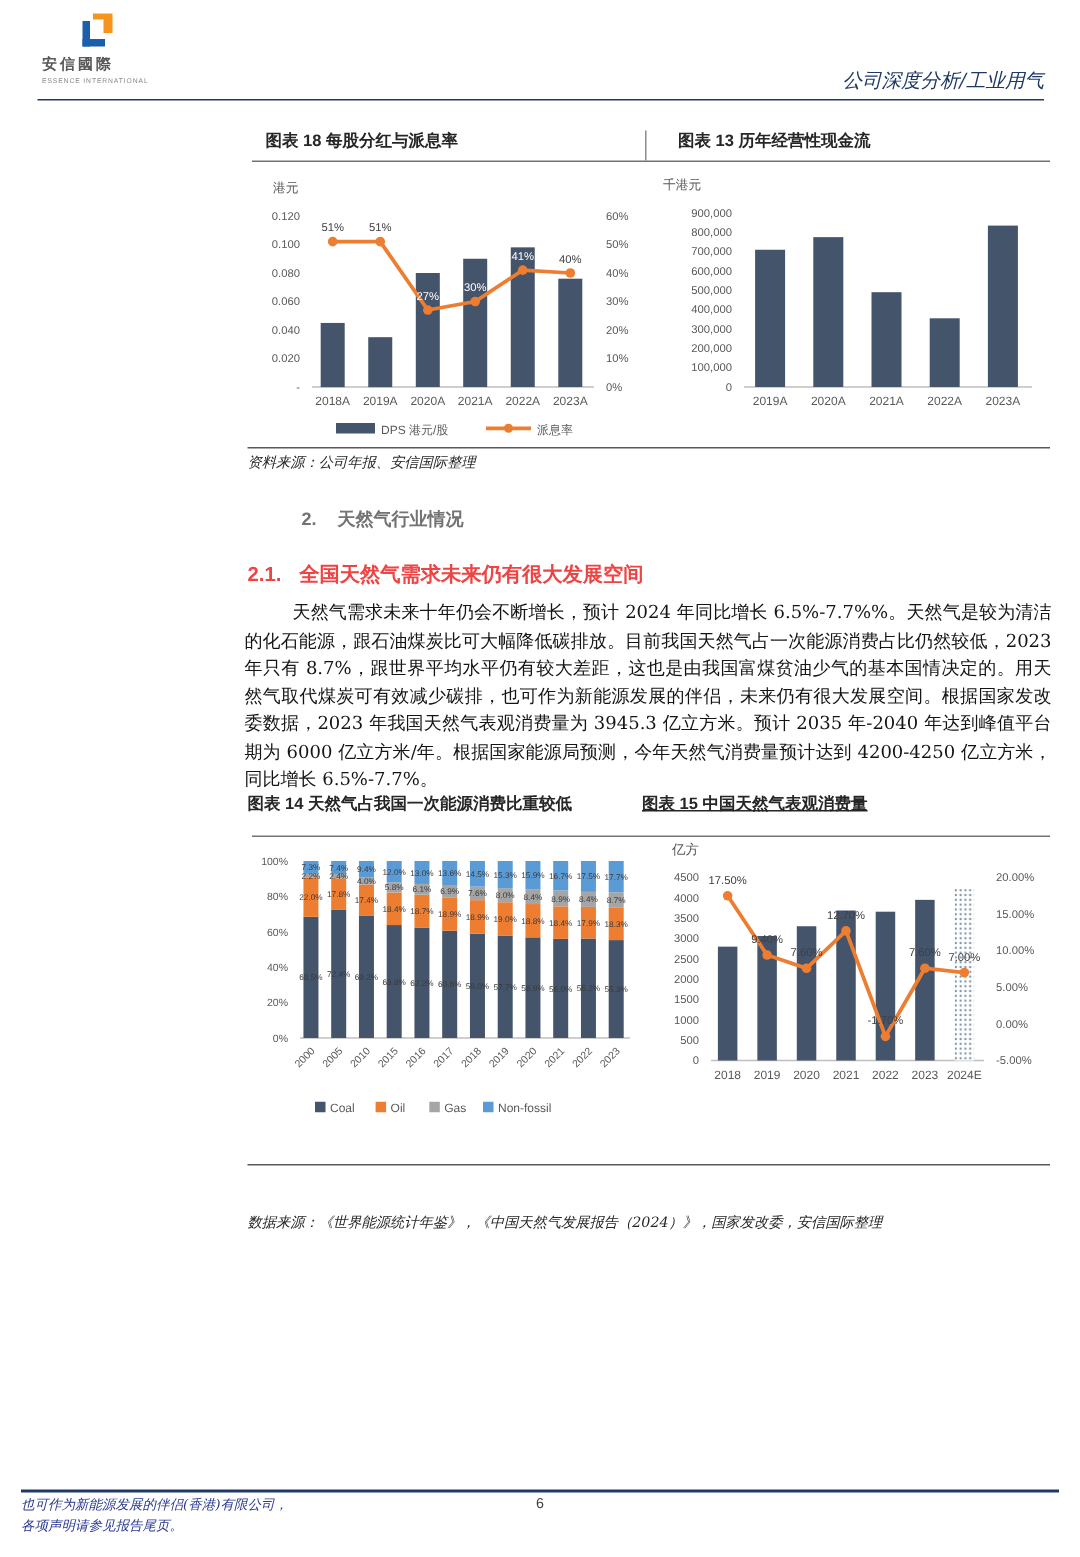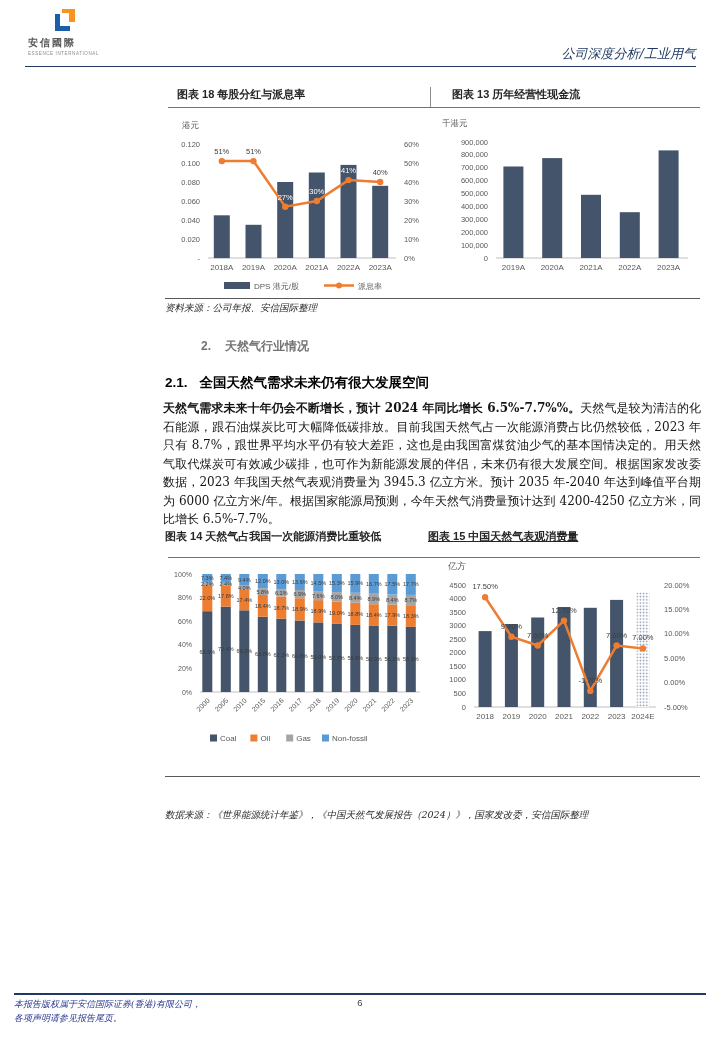--- a/index.html
+++ b/index.html
@@ -30,28 +30,28 @@
   .rule{position:absolute;left:165px;right:20px;border-top:1.2px solid #595959;}
   .r1{top:298px;}
   .r2{top:776px;}
   .source{position:absolute;left:165px;width:537px;font-family:"DejaVu Serif",serif;
           font-style:italic;font-size:9.5px;color:#262626;}
   .s1{top:302px;}
   .s2{top:780px;margin-top:29px;}
   
   .h2{position:absolute;left:165px;top:338px;font-size:12px;font-weight:bold;color:#737373;margin-left:36px;}
   .h2 .num{margin-right:14px;}
-  .h21{position:absolute;left:165px;top:374px;font-size:13.5px;font-weight:bold;color:#000000;}
+  .h21{position:absolute;left:165px;top:374px;font-size:13.5px;font-weight:bold;color:#ef4444;}
   .h21 .num{margin-right:12px;}
   
   .para{position:absolute;left:163px;width:538px;margin:0;text-align:justify;
         font-family:"DejaVu Serif",serif;font-size:12px;line-height:18.5px;color:#141414;}
   .p1{top:399px;}
   .p2{top:806px;}
-  .para b{font-weight:bold;}
+  .para b{font-weight:normal;margin-left:32px;}
   
   .footer-rule{position:absolute;left:14px;right:14px;top:993px;border-top:2px solid #1F3864;}
   .footer-left{position:absolute;left:14px;top:997px;font-family:"DejaVu Serif",serif;
                font-style:italic;font-size:9px;color:#2B3990;line-height:14px;}
   .page-num{position:absolute;left:0;width:720px;top:997px;text-align:center;
             font-size:9.5px;color:#404040;}
   svg text{font-family:"Liberation Sans",sans-serif;}
 </style>
 </head>
 <body>
@@ -343,18 +343,18 @@
         <text x="162.3" y="125.9" font-size="7.5" fill="#404040" text-anchor="middle">-1.70%</text>
         <text x="188.6" y="80.5" font-size="7.5" fill="#404040" text-anchor="middle">7.60%</text>
         <text x="214.9" y="83.4" font-size="7.5" fill="#404040" text-anchor="middle">7.00%</text>
       </svg></div>
   <div class="rule r2"></div>
   <div class="source s2">数据来源：《世界能源统计年鉴》，《中国天然气发展报告（2024）》，国家发改委，安信国际整理</div>
 
 
   <div class="footer-rule"></div>
   <div class="footer-left">
-    <div>本报告版权属于安信国际证券(香港)有限公司，</div>
+    <div>也可作为新能源发展的伴侣(香港)有限公司，</div>
     <div>各项声明请参见报告尾页。</div>
   </div>
   <div class="page-num">6</div>
 
 </div>
 
 </body></html>

